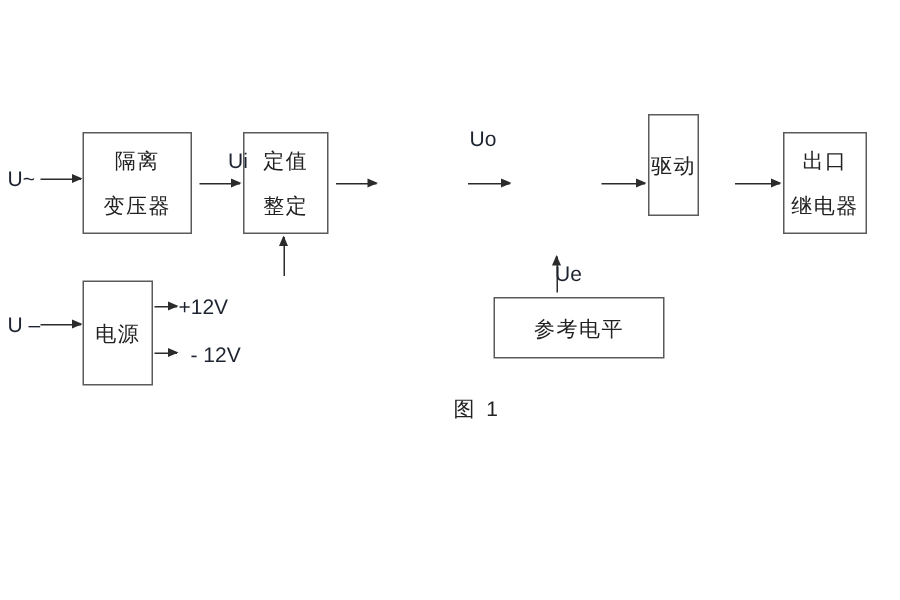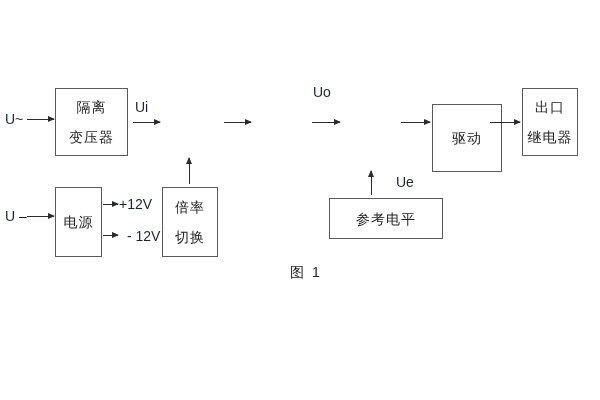--- a/index.html
+++ b/index.html
@@ -33,60 +33,60 @@
 </head>
 <body>
 
 <div id="stage">
 
   <div class="box" style="left:55px;top:88px;width:73px;height:68px">
     <span>隔离</span>
     <span>变压器</span>
   </div>
 
+  <div class="box" style="left:162px;top:88px;width:57px;height:68px">
+    <span>定值</span>
+    <span>整定</span>
+  </div>
 
 
 
-  <div class="box single" style="left:432px;top:104px;width:70px;height:68px">
+  <div class="box single" style="left:432px;top:76px;width:34px;height:68px">
     <span>驱动</span>
   </div>
 
   <div class="box" style="left:522px;top:88px;width:56px;height:68px">
     <span>出口</span>
     <span>继电器</span>
   </div>
 
   <div class="box single" style="left:55px;top:187px;width:47px;height:70px">
     <span>电源</span>
   </div>
 
-  <div class="box" style="left:162px;top:187px;width:56px;height:70px">
-    <span>倍率</span>
-    <span>切换</span>
-  </div>
 
   <div class="box single" style="left:329px;top:198px;width:114px;height:41px">
     <span>参考电平</span>
   </div>
 
   <div class="arr-r" style="left:27px;top:119px;width:27px"></div>
   <div class="arr-r" style="left:133px;top:122px;width:27px"></div>
   <div class="arr-r" style="left:224px;top:122px;width:27px"></div>
   <div class="arr-r" style="left:312px;top:122px;width:28px"></div>
   <div class="arr-r" style="left:401px;top:122px;width:29px"></div>
   <div class="arr-r" style="left:490px;top:122px;width:30px"></div>
   <div class="arr-r" style="left:27px;top:216px;width:27px"></div>
   <div class="arr-r" style="left:103px;top:204px;width:15px"></div>
   <div class="arr-r" style="left:103px;top:235px;width:15px"></div>
   <div class="arr-up" style="left:189px;top:158px;height:26px"></div>
   <div class="arr-up" style="left:371px;top:171px;height:24px"></div>
 
   <div class="lbl" style="left:5px;top:111px">U~</div>
   <div class="lbl" style="left:5px;top:208px">U –</div>
-  <div class="lbl" style="left:135px;top:99px">Ui</div>
+  <div class="lbl" style="left:152px;top:99px">Ui</div>
   <div class="lbl" style="left:313px;top:84px">Uo</div>
-  <div class="lbl" style="left:396px;top:174px">Ue</div>
+  <div class="lbl" style="left:370px;top:174px">Ue</div>
   <div class="lbl" style="left:119px;top:196px">+12V</div>
   <div class="lbl" style="left:127px;top:228px">- 12V</div>
 
-  <div class="lbl caption" style="left:290px;top:264px;width:44px;text-align:left">图 1</div>
+  <div class="lbl caption" style="left:290px;top:264px;width:44px;text-align:right">图 1</div>
 
 </div>
 
 </body></html>

